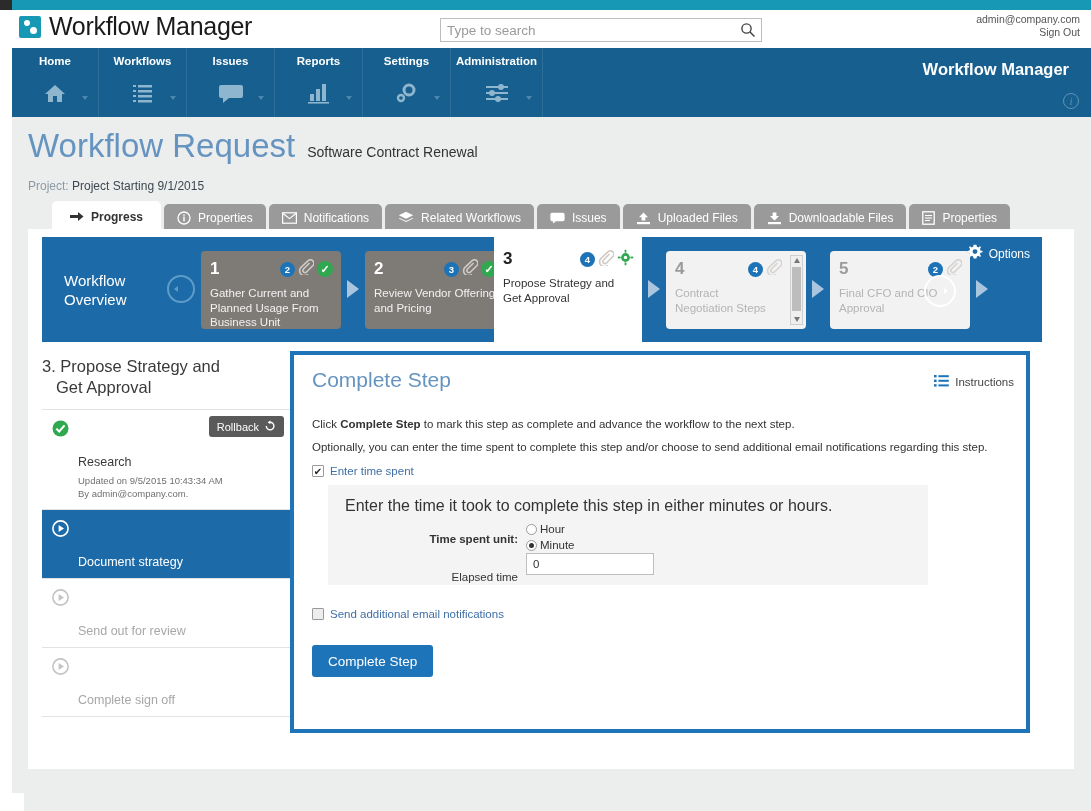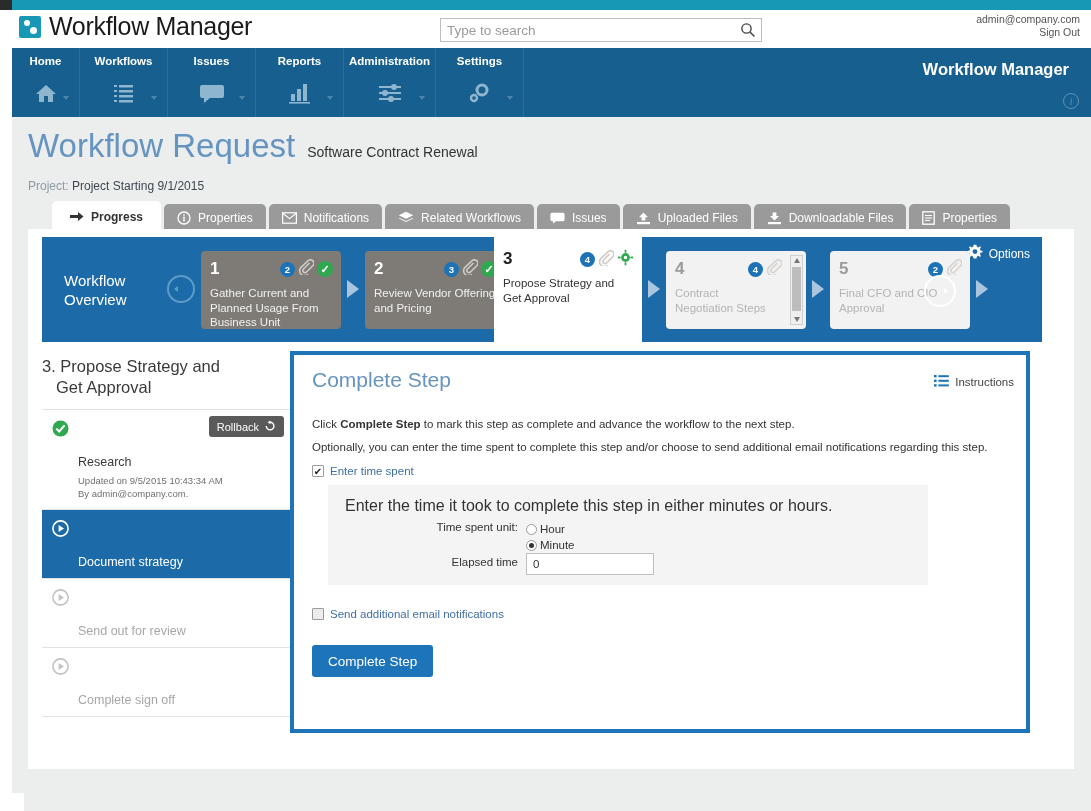--- a/index.html
+++ b/index.html
@@ -74,21 +74,21 @@
   
   .navbar {
     position: absolute; left: 12px; top: 48px; width: 1079px; height: 69px;
     background: #175f8e;
   }
   .nav-items { position: absolute; left: 0; top: 0; display: flex; }
   .nav-col {
     width: 88px; position: relative; border-right: 1px solid rgba(255,255,255,0.10);
     height: 69px;
   }
-  .nav-col:first-child { width: 68px; }
+  .nav-col:first-child { width: 87px; }
   .nav-label {
     position: absolute; top: 7px; left: 0; width: 100%;
     text-align: center; font-size: 11.5px; color: #fff; font-weight: bold;
   }
   .nav-col.wide { width: 92px; }
   .nav-icon {
     position: absolute; top: 28px; left: 0; width: 100%;
     display: flex; align-items: center; justify-content: center;
     color: #7fa9c6; height: 34px;
   }
@@ -282,22 +282,22 @@
   .chk-email { top: 253px; }
 
   .time-box {
     position: absolute; left: 34px; top: 130px; width: 600px; height: 100px;
     background: #f4f4f4;
   }
   .time-note { position: absolute; left: 17px; top: 12px; font-size: 16px; color: #333; }
   .field-label {
     position: absolute; font-size: 11.5px; color: #333; text-align: right; width: 170px;
   }
-  .lbl-unit { left: 20px; top: 36px; }
-  .lbl-elapsed { left: 20px; top: 71px; }
+  .lbl-unit { left: 20px; top: 48px; font-weight: bold; }
+  .lbl-elapsed { left: 20px; top: 86px; }
   .radio-grp { position: absolute; left: 198px; top: 36px; }
   .radio-row { display: flex; align-items: center; gap: 3px; height: 16px; cursor: pointer; }
   .radio-row .rl { font-size: 11.5px; color: #333; }
   .rb {
     width: 11px; height: 11px; border-radius: 50%; border: 1px solid #9a9a9a;
     background: #fff; display: inline-flex; align-items: center; justify-content: center;
   }
   .rb.on::after {
     content: ""; width: 5px; height: 5px; border-radius: 50%; background: #333;
   }
@@ -399,45 +399,45 @@
                 <rect x="3" y="12" width="4" height="7"></rect>
                 <rect x="9" y="7" width="4" height="12"></rect>
             <rect x="15" y="2" width="4" height="17"></rect>
                 <rect x="1" y="20" width="21" height="1.6"></rect>
               </g>
           </svg>
         </div>
         <div class="nav-caret"></div>
       </div>
 
+      <div class="nav-col">
+        <div class="nav-label">Settings</div>
+        <div class="nav-icon">
+          <svg width="24" height="22" viewBox="0 0 24 22">
+            <circle cx="14" cy="8" r="5" fill="none" stroke="#8fb6cf" stroke-width="3"></circle>
+            <circle cx="6" cy="16" r="3" fill="none" stroke="#8fb6cf" stroke-width="2.4"></circle>
+          </svg>
+        </div>
+        <div class="nav-caret"></div>
+      </div>
+
       <div class="nav-col wide">
         <div class="nav-label">Administration</div>
         <div class="nav-icon">
           <svg width="26" height="22" viewBox="0 0 26 22">
             <g stroke="#8fb6cf" stroke-width="2" fill="none">
               <line x1="2" y1="5" x2="24" y2="5"></line>
                 <line x1="2" y1="11" x2="24" y2="11"></line>
                 <line x1="2" y1="17" x2="24" y2="17"></line>
             </g>
             <g fill="#8fb6cf">
                 <circle cx="17" cy="5" r="3"></circle>
                 <circle cx="8" cy="11" r="3"></circle>
                 <circle cx="14" cy="17" r="3"></circle>
               </g>
-          </svg>
-        </div>
-        <div class="nav-caret"></div>
-      </div>
-
-      <div class="nav-col">
-        <div class="nav-label">Settings</div>
-        <div class="nav-icon">
-          <svg width="24" height="22" viewBox="0 0 24 22">
-            <circle cx="14" cy="8" r="5" fill="none" stroke="#8fb6cf" stroke-width="3"></circle>
-            <circle cx="6" cy="16" r="3" fill="none" stroke="#8fb6cf" stroke-width="2.4"></circle>
           </svg>
         </div>
         <div class="nav-caret"></div>
       </div>
 
     </div>
     <div class="nav-title">Workflow Manager</div>
     <div class="nav-info">i</div>
   </div>
 

